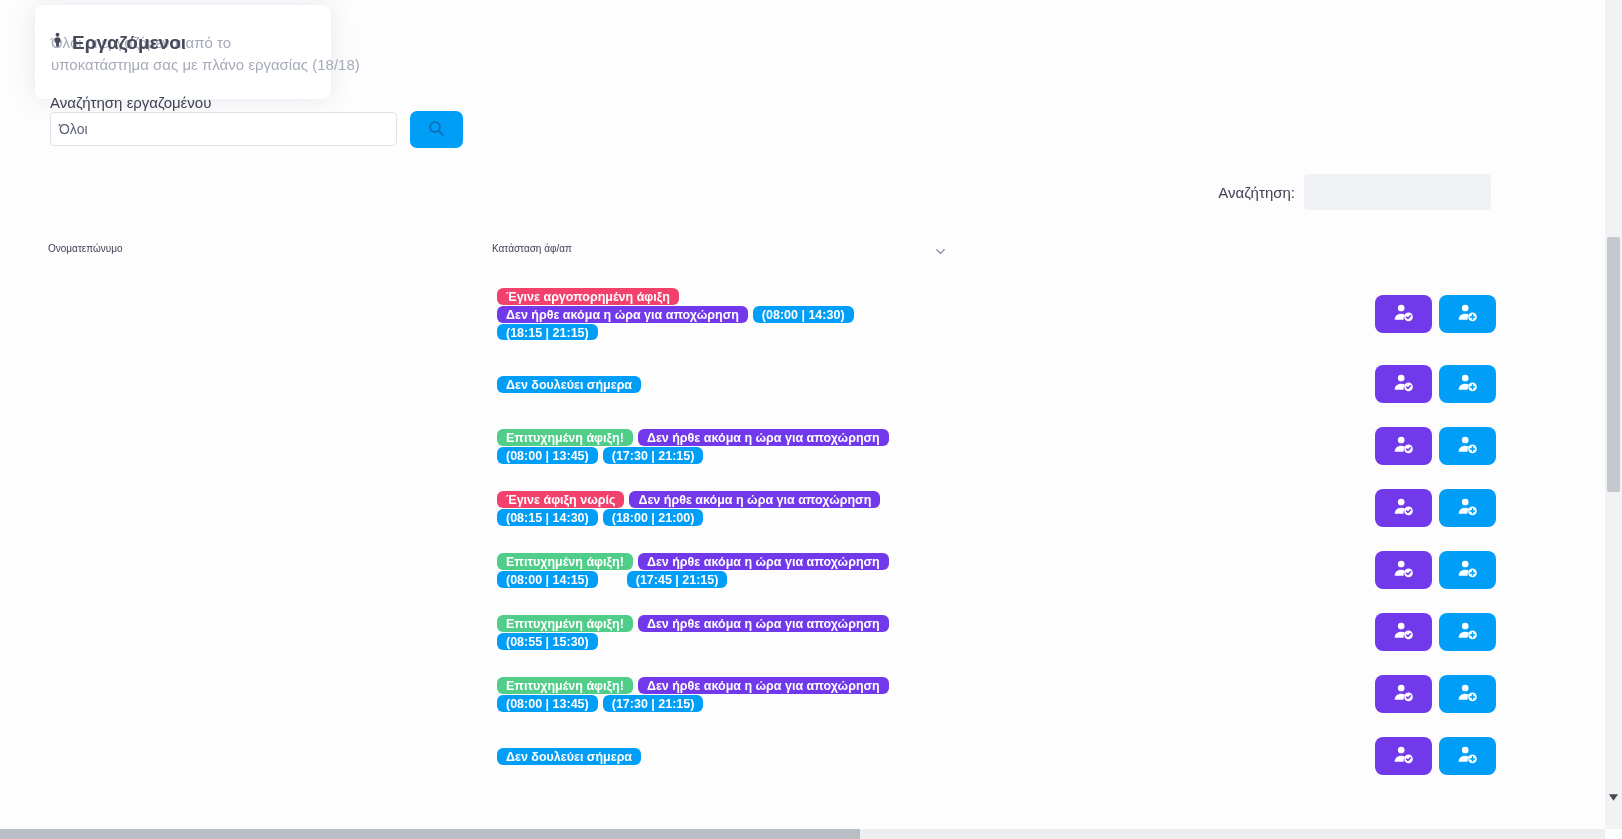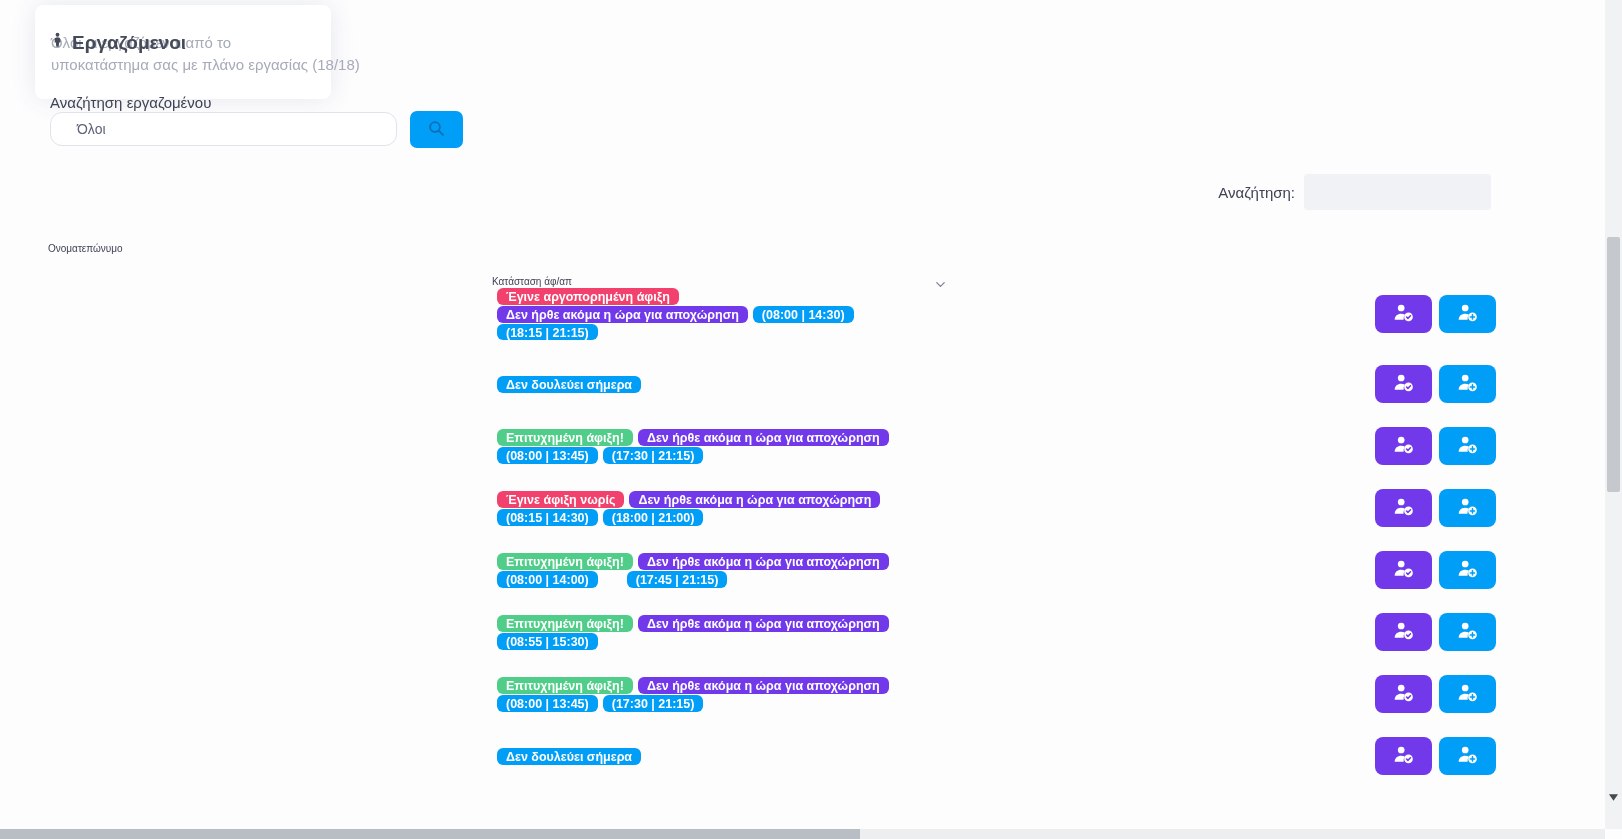--- a/index.html
+++ b/index.html
@@ -11,40 +11,40 @@
                  background:#fff; border-radius:8px;
                  box-shadow:0 0 24px rgba(56,71,109,.12); z-index:5; }
   .card-subtitle { position:absolute; left:16px; top:27px; width:340px;
                    font-size:15px; line-height:22px; color:#a7abb9; }
   .card-title { position:absolute; left:14px; top:25px; display:flex; align-items:center;
                 gap:6px; font-size:19px; font-weight:700; color:#454b59; }
 
   
   .filter-label { position:absolute; left:50px; top:94px; font-size:15px; color:#3f4254; z-index:6; }
   .status-select { position:absolute; left:50px; top:112px; width:347px; height:34px;
-                   background:#fff; border:1px solid #e0e3ea; border-radius:12px;
+                   background:#fff; border:1px solid #e0e3ea; border-radius:4px;
                    font-size:14px; color:#5e6278; display:flex; align-items:center;
-                   padding:0 26px; cursor:pointer; z-index:6; }
+                   padding:0 8px; cursor:pointer; z-index:6; }
   .filter-search-btn { position:absolute; left:410px; top:111px; width:53px; height:37px;
                        background:#009ef7; border:none; border-radius:7px; cursor:pointer;
                        display:flex; align-items:center; justify-content:center; }
 
   
   .table-search { position:absolute; top:174px; right:131px; display:flex;
                   align-items:center; gap:9px; }
   .table-search label { font-size:15px; color:#3f4254; }
   .table-search input { width:187px; height:36px; background:#f0f2f5; border:none;
                         border-radius:4px; padding:0 10px; font-size:14px; color:#3f4254;
                         font-family:"Liberation Sans", sans-serif; outline:none; }
 
   
   .thead { position:absolute; top:243px; left:48px; right:126px; display:flex;
            font-size:10px; font-weight:500; color:#3f4254; }
   .th-name { width:444px; cursor:pointer; }
-  .th-status { flex:1; position:relative; cursor:pointer;margin-top:33px; }
+  .th-status { flex:1; position:relative; cursor:pointer; }
   .sort-chevron { position:absolute; left:441px; top:1px; }
 
   .tbody { position:absolute; top:275px; left:48px; right:126px; }
   .t-row { display:flex; align-items:center; padding:12px 0; }
   .cell-name { width:444px; font-size:14px; color:#3f4254; }
   .cell-status { flex:1; padding-left:5px; }
   .badge-line { display:flex; gap:5px; margin:1px 0; }
   .badge { display:inline-block; padding:3px 9px 0; border-radius:6px; color:#fff;
            font-size:12.5px; line-height:1.1; font-weight:700; white-space:nowrap; }
   .cell-actions { display:flex; gap:7px; width:121px; justify-content:flex-end; }
@@ -232,21 +232,21 @@
       </div>
     </div>
     <div class="t-row">
       <div class="cell-name"></div>
       <div class="cell-status">
         <div class="badge-line">
           <span class="badge" style="background: rgb(80, 205, 137);">Επιτυχημένη άφιξη!</span>
           <span class="badge" style="background: rgb(114, 57, 234);">Δεν ήρθε ακόμα η ώρα για αποχώρηση</span>
         </div>
         <div class="badge-line">
-          <span class="badge" style="background: rgb(0, 158, 247);">(08:00 | 14:00)</span>
+          <span class="badge" style="background: rgb(0, 158, 247);">(08:00 | 14:15)</span>
           <span class="badge" style="background: rgb(0, 158, 247); margin-left: 24px;">(17:45 | 21:15)</span>
         </div>
       </div>
       <div class="cell-actions">
         <button class="act-btn" style="background: rgb(114, 57, 234);">
           <span><svg viewBox="0 0 24 24" width="23" height="23">
               <circle cx="9.6" cy="7.3" r="3.5" fill="#fff"></circle>
               <path d="M2.8 19.6c0-3.9 3-6.3 6.8-6.3 1.5 0 2.9.4 4 1.1a6.2 6.2 0 0 0-1.5 5.2z" fill="#fff"></path>
               <circle cx="17.2" cy="16.6" r="4.5" fill="#fff"></circle>
               <path d="M15.2 16.7l1.4 1.4 2.7-2.7" fill="none" stroke="#7239ea" stroke-width="1.6" stroke-linecap="round" stroke-linejoin="round"></path>

